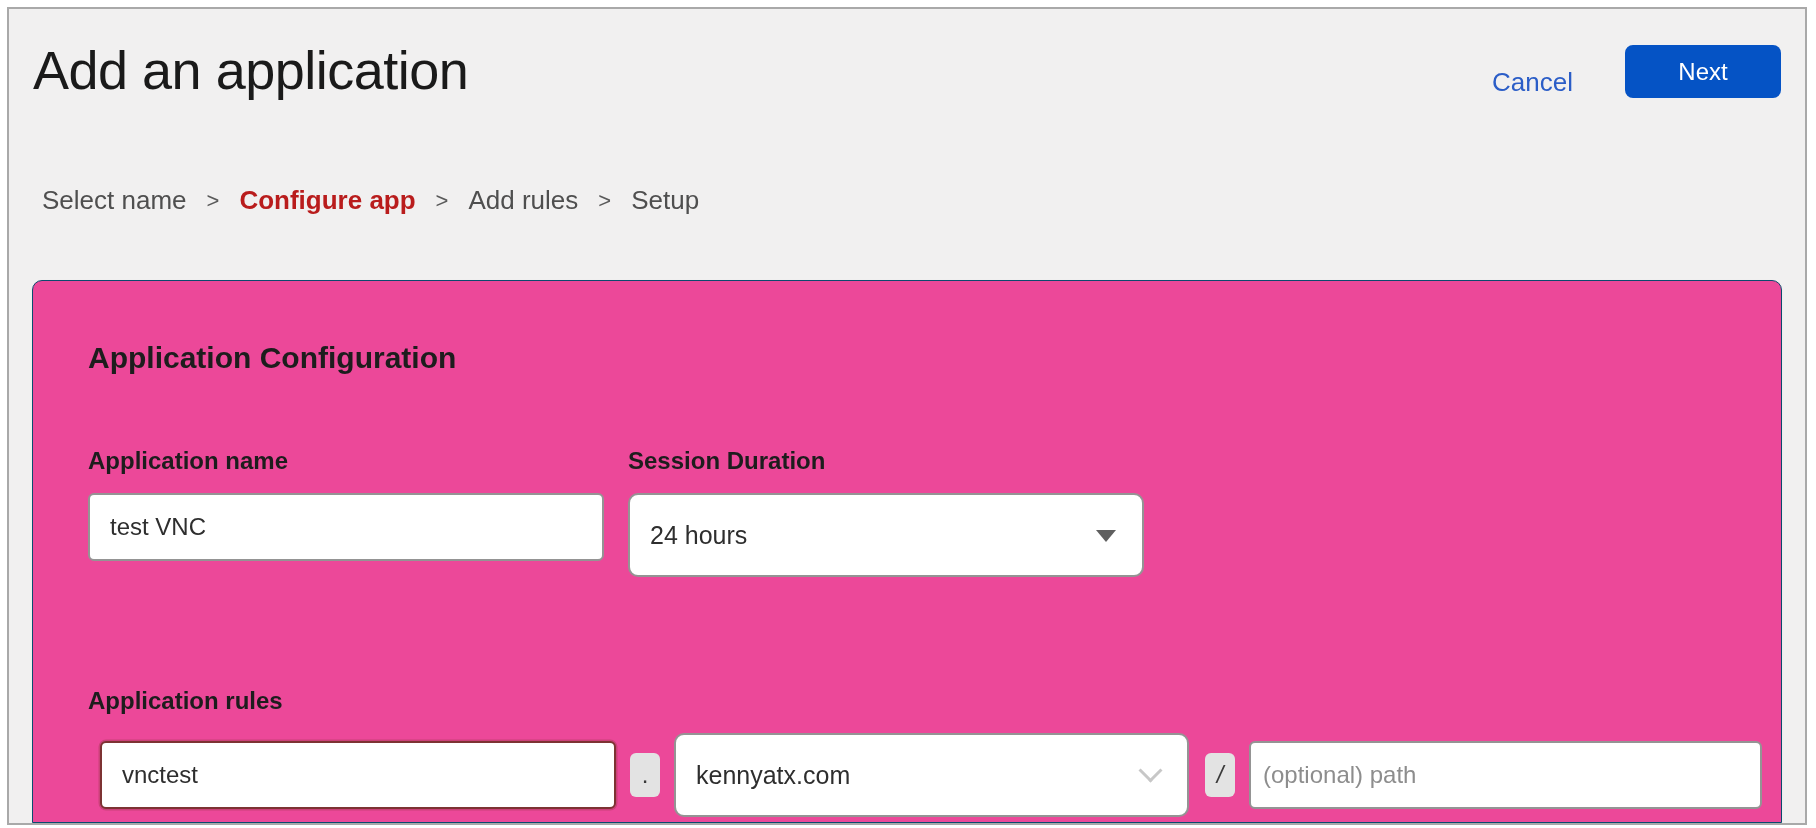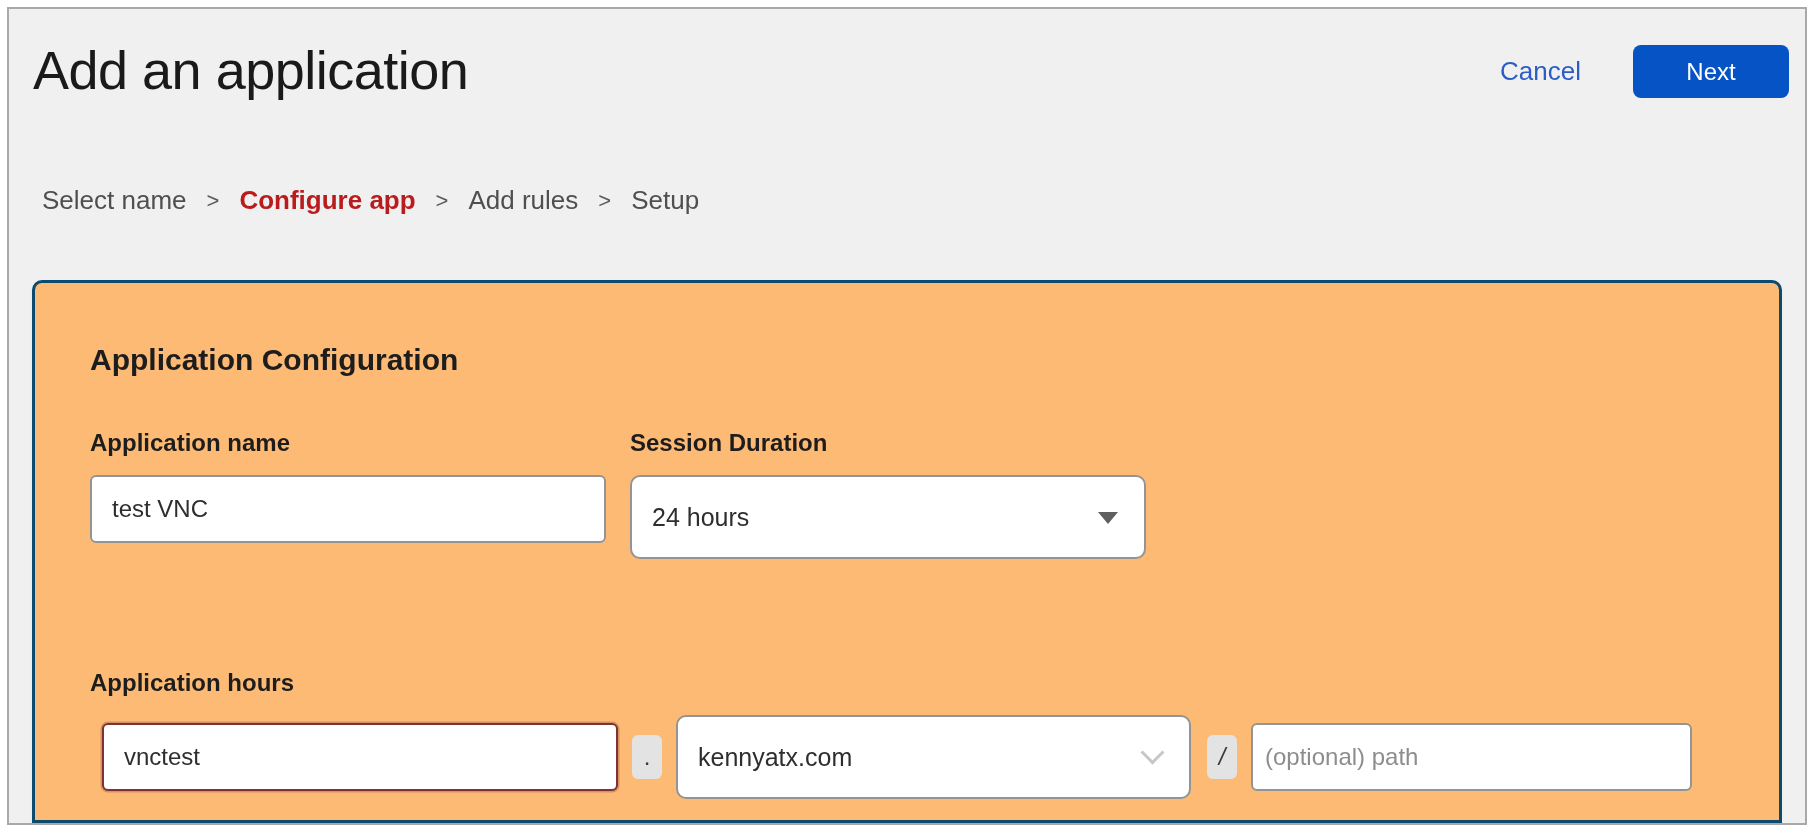--- a/index.html
+++ b/index.html
@@ -29,23 +29,23 @@
   .page-title {
     font-size: 54px;
     font-weight: 400;
     color: #1a1a1a;
     margin: 0;
     letter-spacing: -0.5px;
     line-height: 1.15;
   }
   .header-actions {
     position: absolute;
-    top: 36px; right: 16px;
-    display: flex;
-    align-items: center;
+    top: 36px; right: 24px;
+    display: flex;
+    align-items: flex-end;
   }
   .cancel-link {
     font-size: 26px;
     color: #2b5dc7;
     margin-right: 52px;
     cursor: pointer;
     text-decoration: none;
   }
   .next-button {
     width: 156px; height: 53px;
@@ -68,35 +68,35 @@
     color: #4f4f4f;
     flex: 0 0 auto;
   }
   .crumb { cursor: pointer; }
   .crumb.active { font-weight: 700; color: #b91c1c; }
   .crumb-sep { font-size: 22px; color: #5a5a5a; }
   
   .card {
     margin: 64px 23px 0 23px;
     flex: 1 1 auto;
-    background: #fdba74;
-    border: 3px solid #0c4a6e;
+    background: #ec4899;
+    border: 1px solid #0c4a6e;
     border-radius: 10px 10px 0 0;
     box-shadow: 0 1px 3px rgba(0,0,0,0.04);
     padding: 60px 0 0 55px;
     overflow: hidden;
   }
   .section-title {
     font-size: 30px;
     font-weight: 700;
     color: #1d1d1d;
     margin: 0 0 52px 0;
   }
   .form-row { display: flex; gap: 24px; }
-  .field { width: 516px; }
+  .field { width: 516px; margin-top: 20px; }
   .field-label {
     display: block;
     font-size: 24px;
     font-weight: 700;
     color: #1d1d1d;
     margin-bottom: 18px;
   }
   .text-input {
     width: 100%;
     height: 68px;
@@ -157,21 +157,21 @@
     display: flex;
     align-items: center;
     justify-content: center;
     font-size: 24px;
     color: #3a3a3a;
     flex: 0 0 auto;
   }
   .sep-dot { margin: 0 14px; }
   .sep-slash { margin: 0 14px 0 16px; font-style: italic; }
   .domain-select { width: 515px; flex: 0 0 auto; }
-  .path-input { width: 441px; padding-left: 12px; }
+  .path-input { width: 513px; padding-left: 12px; }
 </style>
 </head>
 <body>
 
 <div class="window">
 
   <div class="page-header">
     <h1 class="page-title">Add an application</h1>
     <div class="header-actions">
       <a class="cancel-link">Cancel</a>
@@ -201,21 +201,21 @@
       <div class="field">
         <label class="field-label">Session Duration</label>
         <div class="select-box">
           <span>24 hours</span>
           <span class="triangle-down"></span>
         </div>
       </div>
     </div>
 
     <div class="domain-section">
-      <label class="field-label">Application hours</label>
+      <label class="field-label">Application rules</label>
       <div class="domain-row">
         <input class="text-input subdomain-input error-input" type="text" value="vnctest" style="">
         <span class="sep-box sep-dot">.</span>
         <div class="select-box domain-select">
           <span>kennyatx.com</span>
           <span class="chevron-down"></span>
         </div>
         <span class="sep-box sep-slash">/</span>
         <input class="text-input path-input" type="text" placeholder="(optional) path" style="">
       </div>

